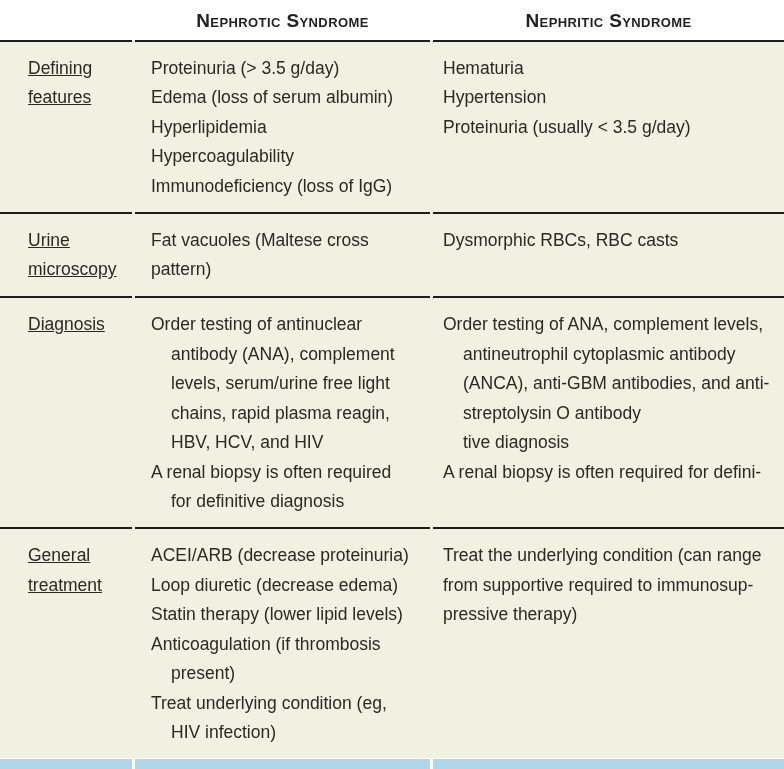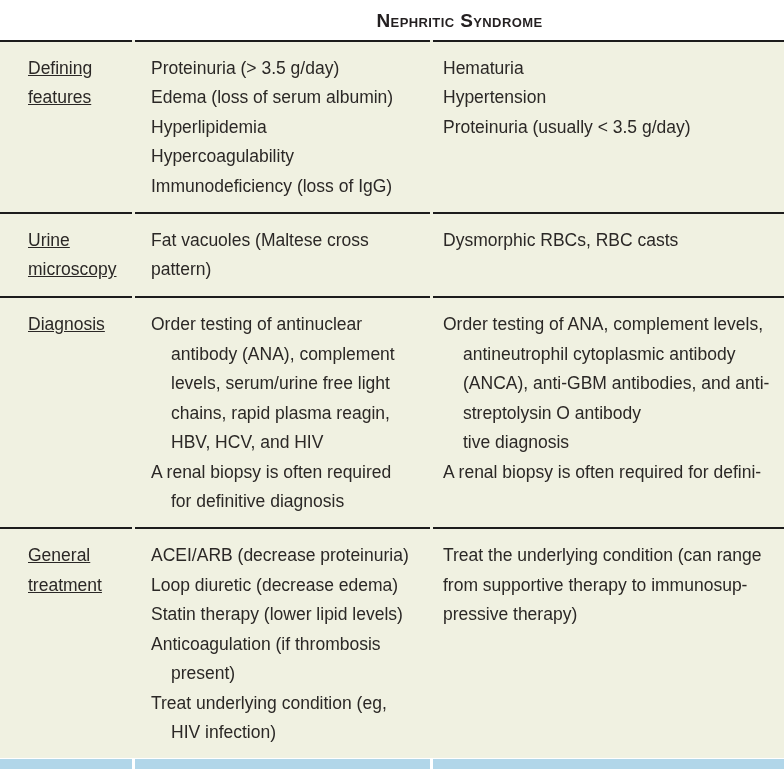--- a/index.html
+++ b/index.html
@@ -67,20 +67,21 @@
   }
   .bluebar .seg { background: #b1d6e9; height: 10px; }
 </style>
 </head>
 <body>
 
 <div class="page">
 
   <div class="thead">
     <div class="c1"></div>
+    <div class="c2 hdr">Nephrotic Syndrome</div>
     <div class="c3 hdr">Nephritic Syndrome</div>
   </div>
 
   <div class="trow r1">
     <div class="c1 cell lab">
       <div class="ln">Defining</div>
       <div class="ln">features</div>
     </div>
     <div class="c2 cell mid">
       <div class="ln">Proteinuria (&gt; 3.5 g/day)</div>
@@ -142,21 +143,21 @@
       <div class="ln">ACEI/ARB (decrease proteinuria)</div>
       <div class="ln">Loop diuretic (decrease edema)</div>
       <div class="ln">Statin therapy (lower lipid levels)</div>
       <div class="ln">Anticoagulation (if thrombosis</div>
       <div class="ln in">present)</div>
       <div class="ln">Treat underlying condition (eg,</div>
       <div class="ln in">HIV infection)</div>
     </div>
     <div class="c3 cell rgt">
       <div class="ln">Treat the underlying condition (can range</div>
-      <div class="ln">from supportive therapy to immunosup-</div>
+      <div class="ln">from supportive required to immunosup-</div>
       <div class="ln">pressive therapy)</div>
     </div>
   </div>
 
   <div class="bluebar">
     <div class="seg c1"></div>
     <div class="seg c2"></div>
     <div class="seg c3"></div>
   </div>
 

